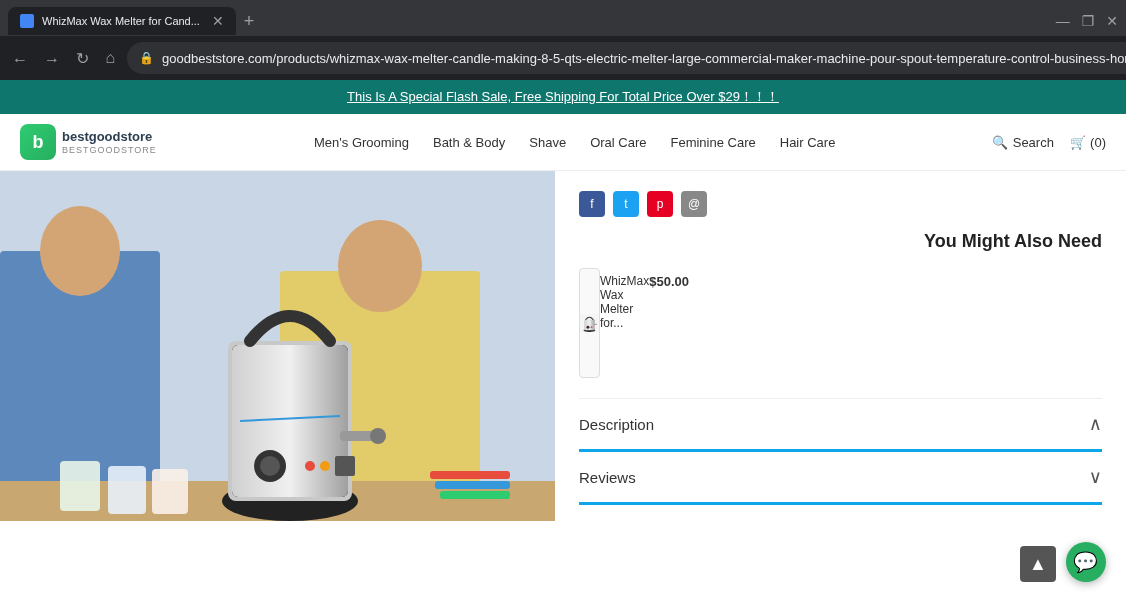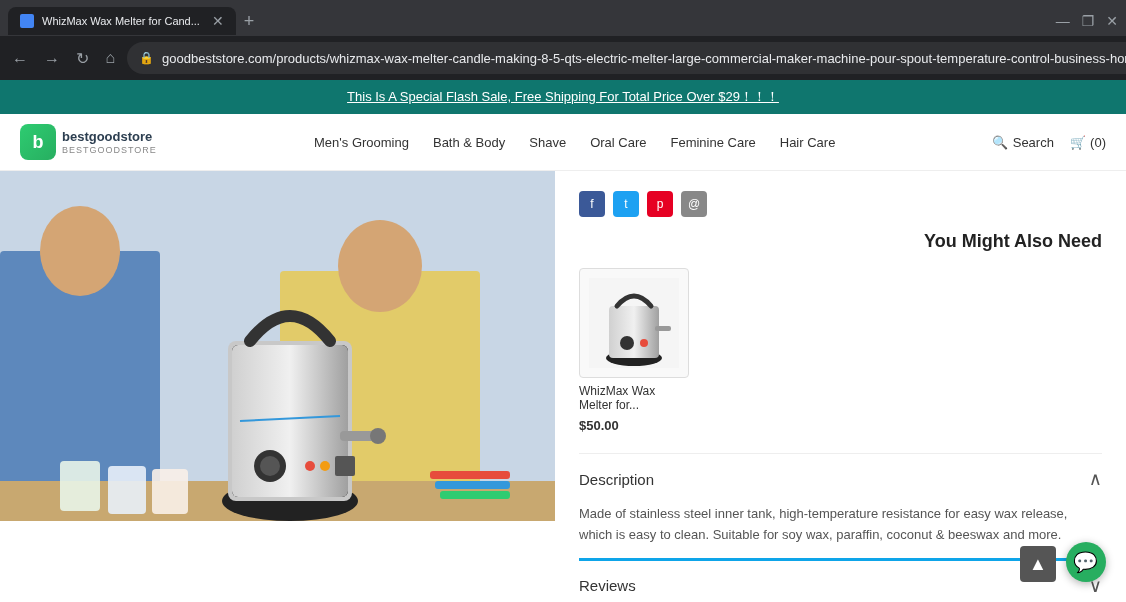--- a/index.html
+++ b/index.html
@@ -136,21 +136,20 @@
       color: white; font-size: 12px; cursor: pointer;
     }
     .social-icon.twitter { background: #1da1f2; }
     .social-icon.pinterest { background: #e60023; }
     .social-icon.email { background: #888; }
 
     .section-title { font-size: 18px; font-weight: bold; margin-bottom: 16px; color: #222; text-align: right; }
 
     .recommended-product {
       display: flex;
-      flex-direction: column;
       width: 110px;
     }
     .rec-img-box {
       width: 110px; height: 110px;
       border: 1px solid #ddd;
       border-radius: 4px;
       display: flex; align-items: center; justify-content: center;
       background: #f9f9f9;
       overflow: hidden;
       cursor: pointer;
@@ -356,21 +355,20 @@
       <div class="rec-title">WhizMax Wax Melter for...</div>
       <div class="rec-price">$50.00</div>
     </div>
 
     <div class="description-section">
       <div class="accordion-item">
         <div class="accordion-header">
           <span>Description</span>
           <span class="chevron-up">∧</span>
         </div>
-        <div class="accordion-content">Made of stainless steel inner tank, high-temperature resistance for easy wax release, which is easy to clean. Suitable for soy wax, paraffin, coconut &amp; beeswax and more.</div>
       </div>
       <div class="accordion-item">
         <div class="accordion-header">
           <span>Reviews</span>
           <span class="chevron-down">∨</span>
         </div>
       </div>
     </div>
   </div>
 </div>

